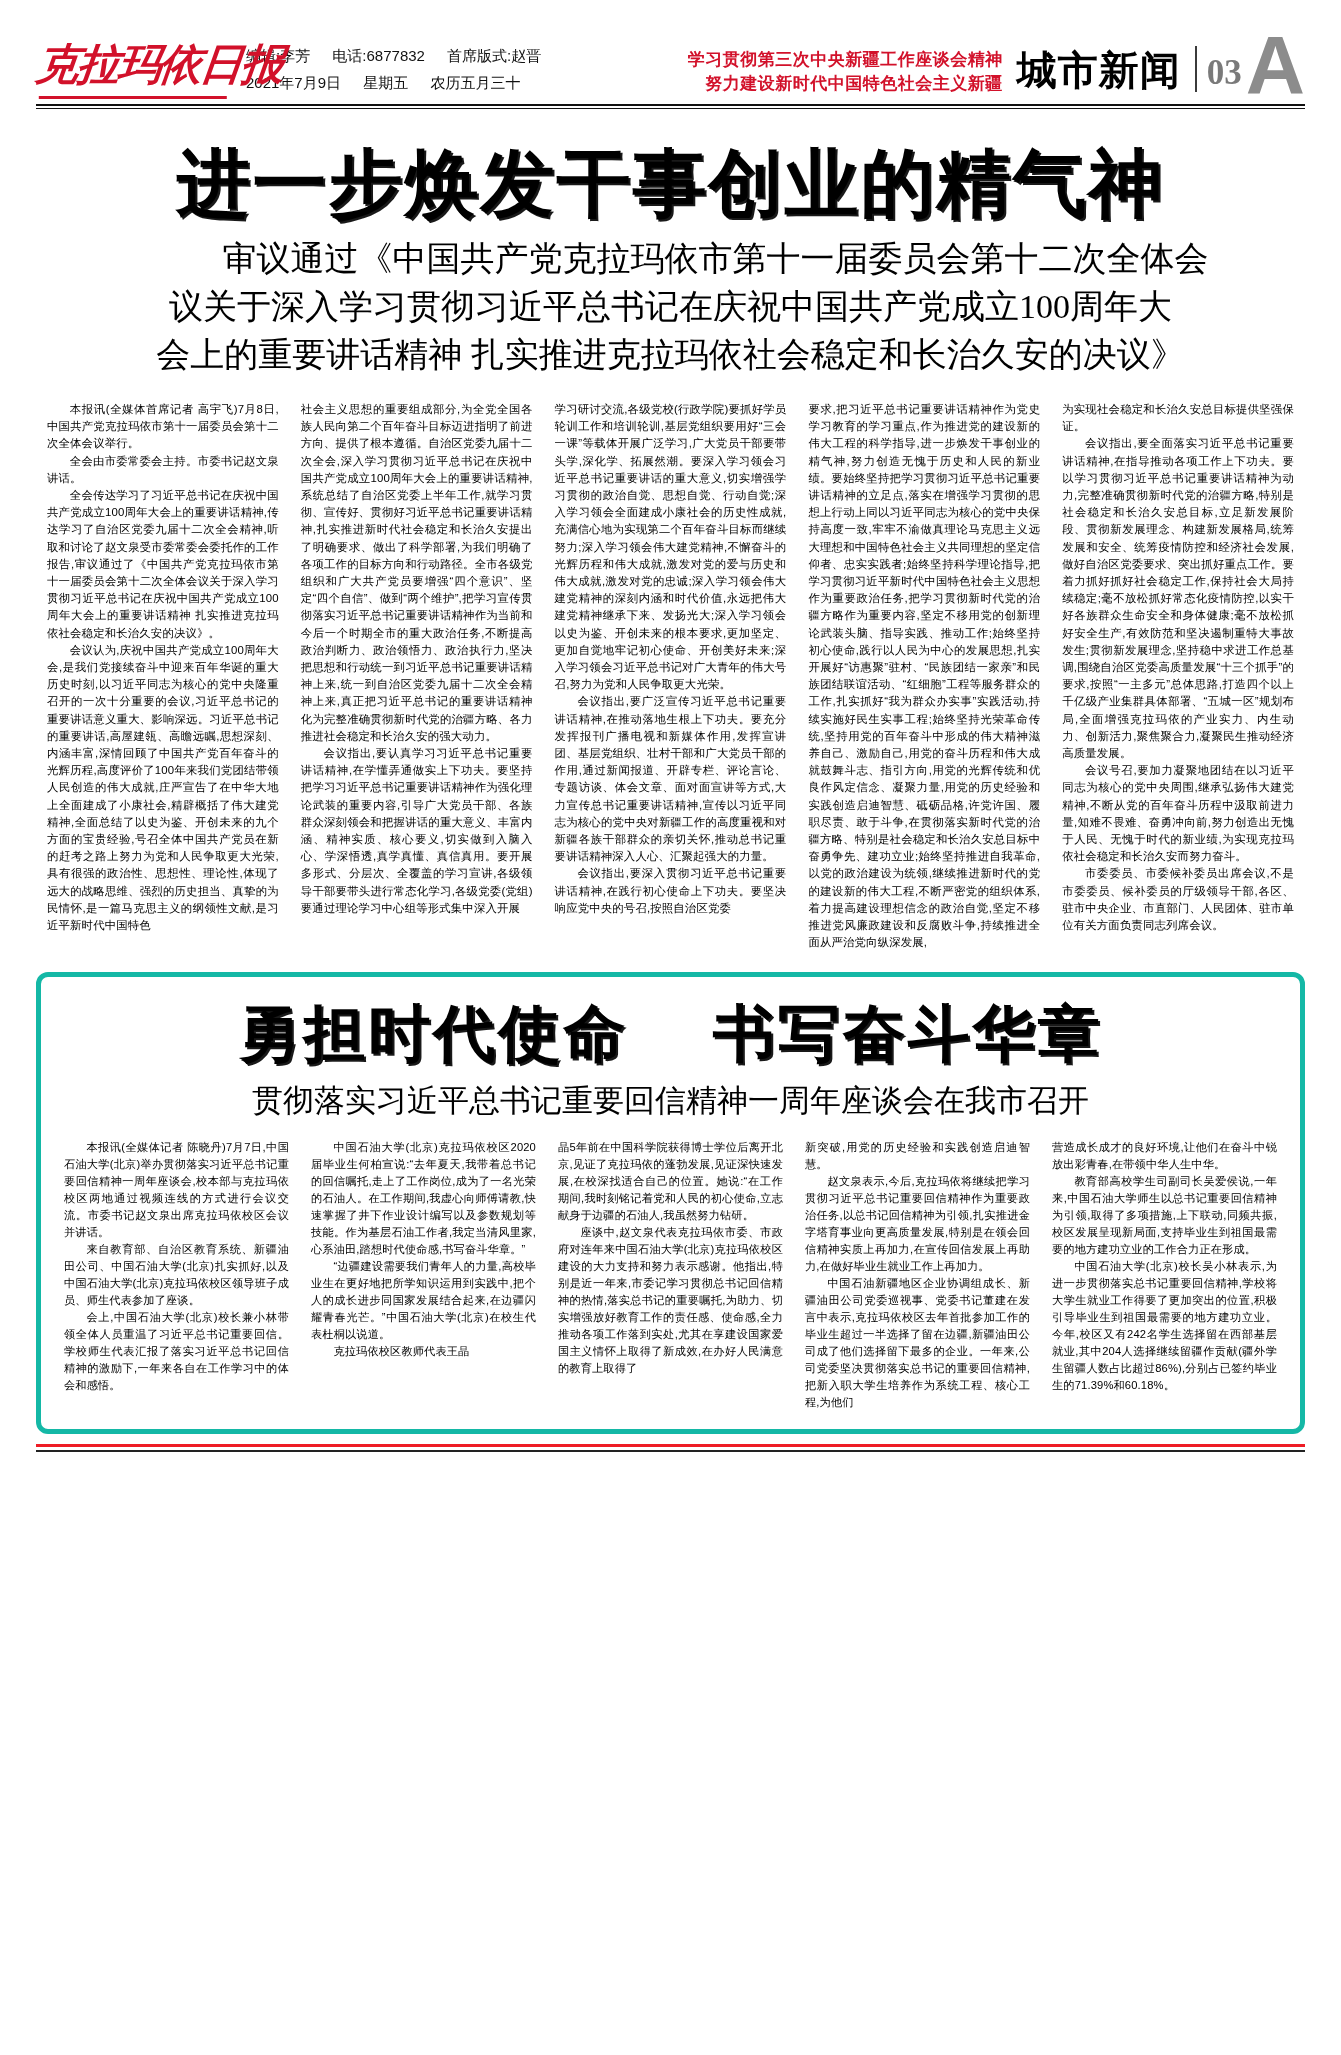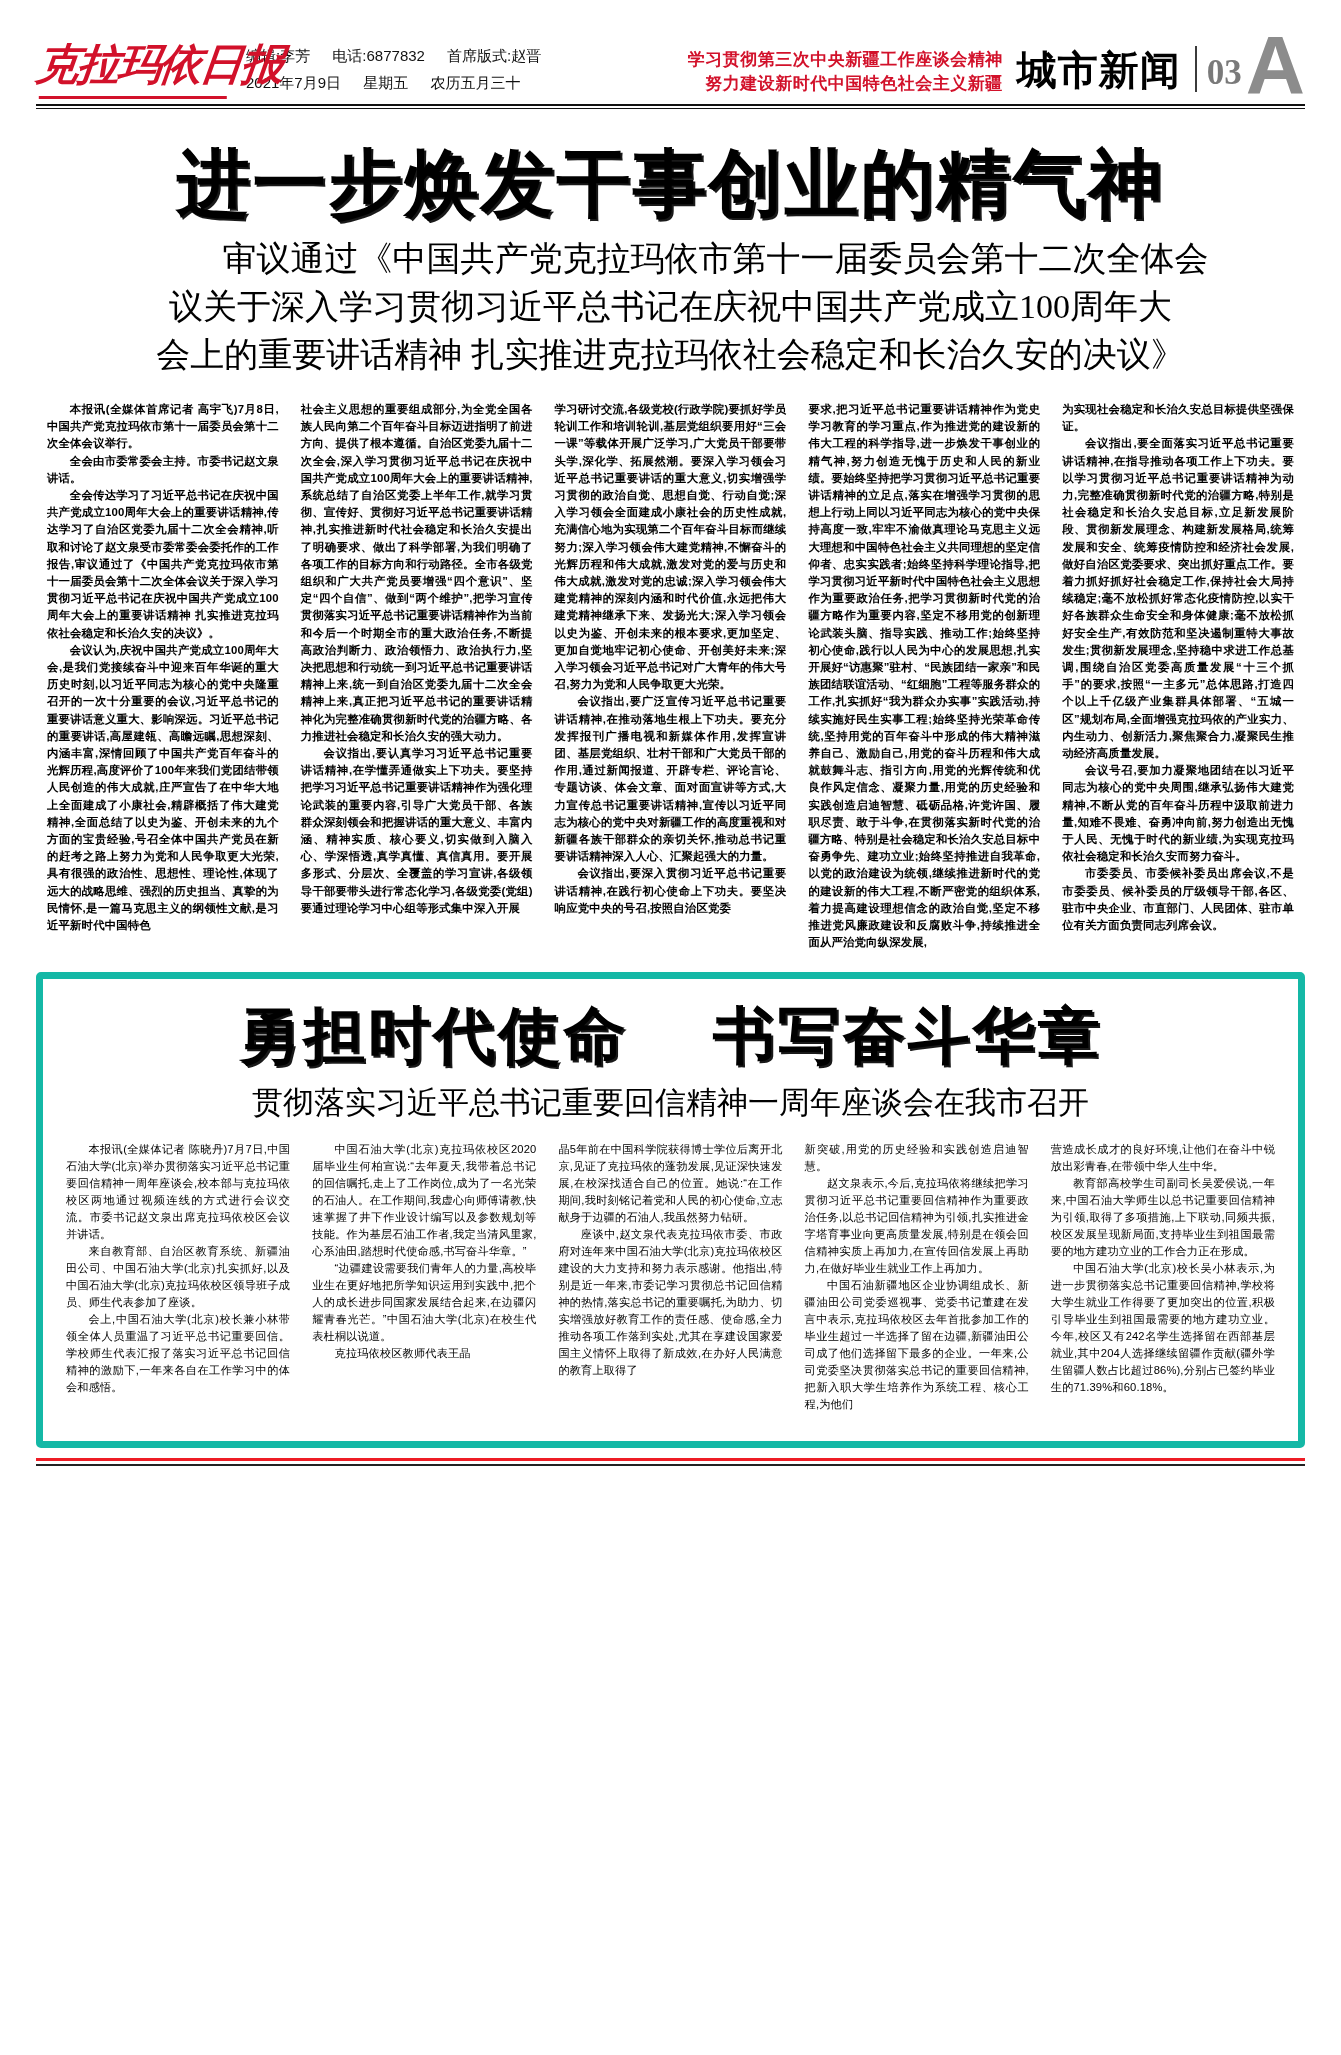--- a/index.html
+++ b/index.html
@@ -47,37 +47,37 @@
   .subhead{
     margin:10px auto 0;max-width:1185px;
     font-family:"Liberation Serif","DejaVu Serif",serif;
     font-size:34px;line-height:48px;letter-spacing:0px;text-align:justify;
     text-align-last:center;
   }
   .subhead .line{display:block;}
   .subhead .l1{text-indent:90px;}
 
   
-  .cols{display:flex;margin-top:22px;gap:0;font-weight:bold;}
+  .cols{display:flex;margin-top:22px;gap:0;}
   .col{flex:1 1 0;padding:0 11px;box-sizing:border-box;position:relative;}
   .col + .col{border-left:0px;}
   .col p{
     margin:0;
     font-family:"Liberation Sans","DejaVu Sans",sans-serif;
     font-size:11.4px;line-height:17.2px;
     text-align:justify;text-justify:inter-ideograph;
     letter-spacing:0.15px;
     -webkit-hyphens:none;hyphens:none;
   }
   .col p.ind{text-indent:2em;}
 
   
   .boxed{
-    margin-top:20px;border:7px solid #14b8a6;border-radius:5px;
-    padding:20px 12px 28px;box-sizing:border-box;
+    margin-top:20px;border:5px solid #14b8a6;border-radius:12px;
+    padding:20px 12px 18px;box-sizing:border-box;
   }
   .headline2{
     text-align:center;
     font-family:"Liberation Sans","DejaVu Sans",sans-serif;
     font-weight:700;font-size:62px;line-height:74px;letter-spacing:3px;
     text-shadow:2px 2px 0 rgba(0,0,0,0.9);
     white-space:nowrap;
   }
   .headline2 .gap{display:inline-block;width:44px;}
   .subhead2{

